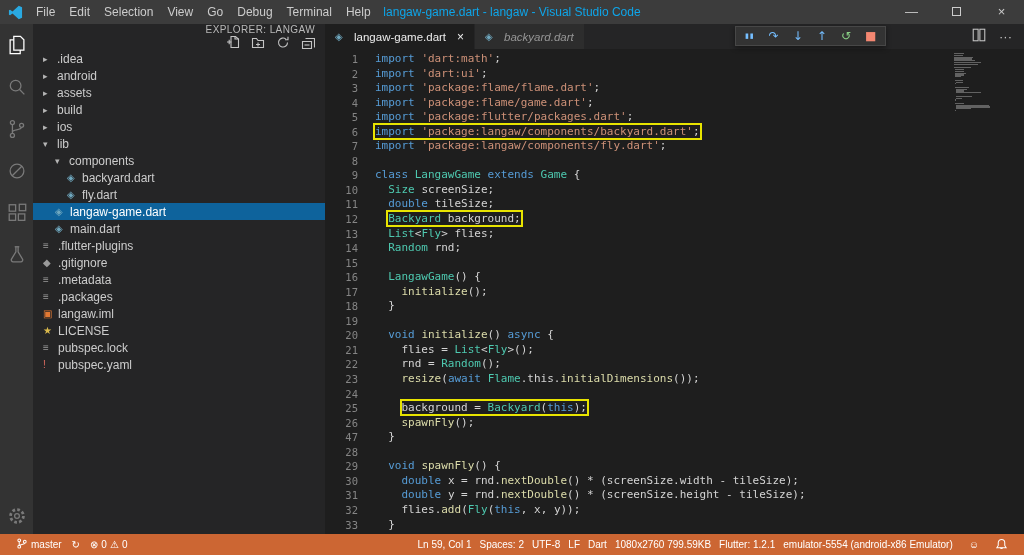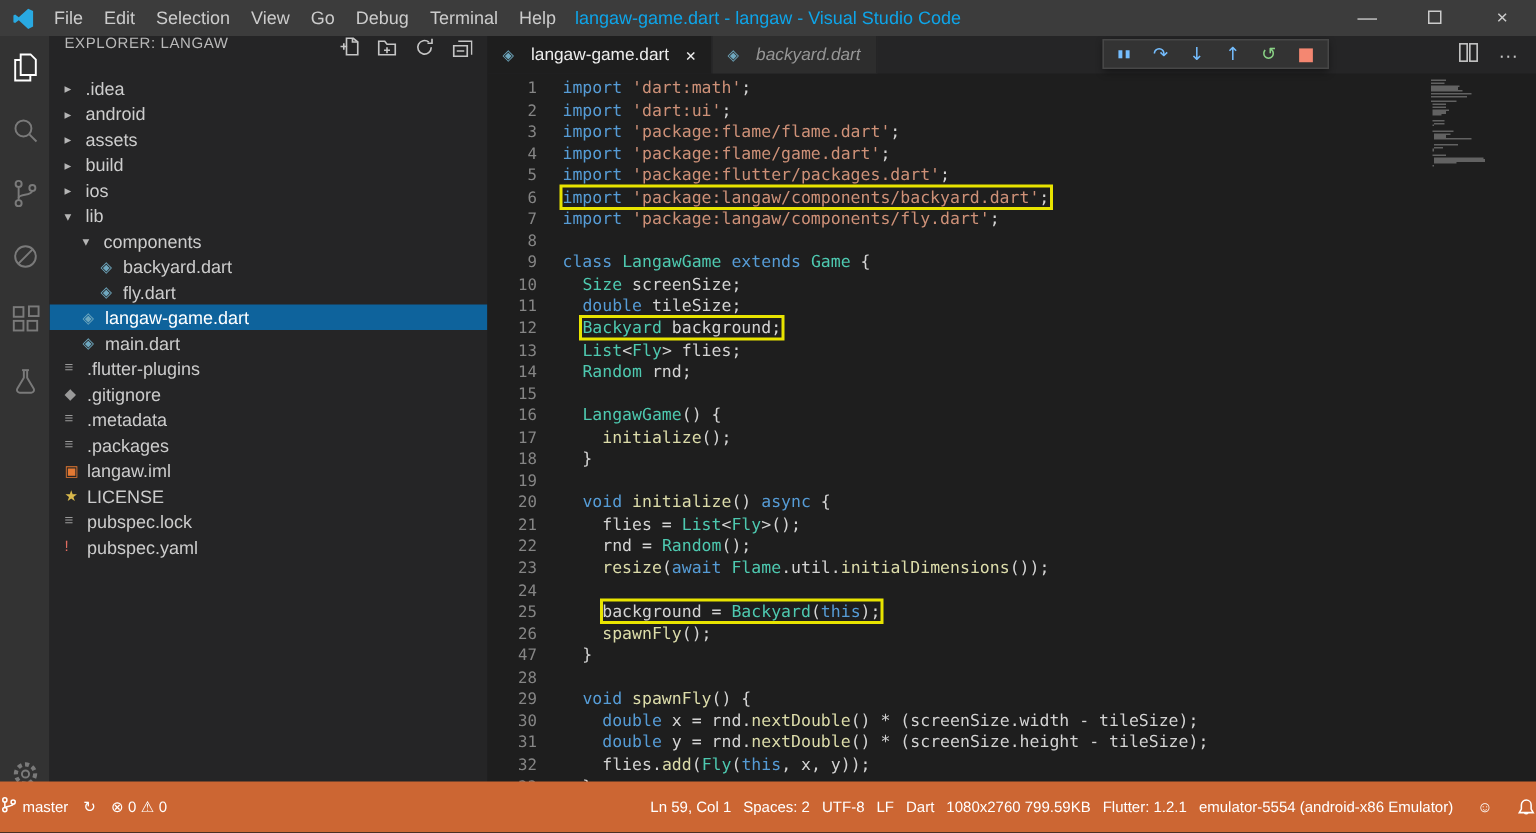--- a/index.html
+++ b/index.html
@@ -27,22 +27,22 @@
 
   .activity-bar { width:33px; background:#333333; display:flex; flex-direction:column;
                   align-items:center; padding-top:8px; gap:16px; flex:none; }
   .activity-icon { width:26px; height:26px; color:#7A7A7A; display:flex;
                    align-items:center; justify-content:center; }
   .activity-icon.active { color:#FFFFFF; }
   .activity-bottom { margin-top:auto; margin-bottom:8px; }
 
   .sidebar { width:292px; background:#252526; color:#CCCCCC; font-size:12px;
              flex:none; overflow:hidden; }
-  .sidebar-header { height:26px; display:flex; align-items:flex-start; padding:0 10px;
-                    font-size:10px; color:#B9B9B9; letter-spacing:.4px; }
+  .sidebar-header { height:26px; display:flex; align-items:flex-end; padding:0 10px;
+                    font-size:10px; color:#B9B9B9; letter-spacing:.4px;flex-direction:column; }
   .sidebar-actions { margin-left:auto; display:flex; gap:11px; align-items:center; color:#C5C5C5; }
   .tree-row { height:17px; display:flex; align-items:center; white-space:nowrap; }
   .tree-row.selected { background:#0E639C; color:#FFFFFF; }
   .chev { width:12px; font-size:9px; color:#B5B5B5; flex:none; }
   .ficon { width:13px; font-size:10px; flex:none; }
   .ficon-readme { width:9px; height:9px; border:1px solid #519ABA; border-radius:50%;
                   line-height:8px; font-size:7px; text-align:center; font-style:italic;
                   margin:0 4px 0 0; }
   .tree-label { margin-left:2px; }
 
@@ -72,23 +72,23 @@
   .tok-func{ color:#DCDCAA; }
   .tok-str { color:#CE9178; }
   .tok-pl  { color:#D4D4D4; }
   .tok-var { color:#D4D4D4; }
   .hlbox { outline:2px solid #E8E400; }
 
   .minimap { position:absolute; top:4px; right:12px; width:58px; z-index:5; }
   .mm-line { height:1.2px; margin-bottom:0.6px; background:#9A9A9A; opacity:.55; }
 
   
-  .statusbar { position:absolute; bottom:0; left:0; right:0; height:34px; background:#CC6633;
+  .statusbar { position:absolute; bottom:0; left:0; right:0; height:21px; background:#CC6633;
                color:#FFFFFF; display:flex; align-items:center; font-size:10px;
-               padding:0 0; z-index:20; }
+               padding:0 16px; z-index:20; }
   .sb-left { display:flex; gap:10px; align-items:center; }
   .sb-right { margin-left:auto; display:flex; gap:16px; align-items:center; }
   .sb-item { white-space:nowrap; display:flex; align-items:center; gap:3px; }
   .sb-glyph { font-size:10px; }
 </style>
 </head>
 <body>
 
 <div class="titlebar" style="background: rgb(60, 60, 60);">
   <span class="logo">
@@ -318,21 +318,21 @@
           <div class="code-line"><span class="ln">13</span><span class="lc"><span class="tok-pl">  </span><span class="tok-type">List</span><span class="tok-pl">&lt;</span><span class="tok-type">Fly</span><span class="tok-pl">&gt; </span><span class="tok-var">flies</span><span class="tok-pl">;</span></span></div>
           <div class="code-line"><span class="ln">14</span><span class="lc"><span class="tok-pl">  </span><span class="tok-type">Random</span><span class="tok-pl"> </span><span class="tok-var">rnd</span><span class="tok-pl">;</span></span></div>
           <div class="code-line"><span class="ln">15</span><span class="lc"></span></div>
           <div class="code-line"><span class="ln">16</span><span class="lc"><span class="tok-pl">  </span><span class="tok-type">LangawGame</span><span class="tok-pl">() {</span></span></div>
           <div class="code-line"><span class="ln">17</span><span class="lc"><span class="tok-pl">    </span><span class="tok-func">initialize</span><span class="tok-pl">();</span></span></div>
           <div class="code-line"><span class="ln">18</span><span class="lc"><span class="tok-pl">  }</span></span></div>
           <div class="code-line"><span class="ln">19</span><span class="lc"></span></div>
           <div class="code-line"><span class="ln">20</span><span class="lc"><span class="tok-pl">  </span><span class="tok-kw">void</span><span class="tok-pl"> </span><span class="tok-func">initialize</span><span class="tok-pl">() </span><span class="tok-kw">async</span><span class="tok-pl"> {</span></span></div>
           <div class="code-line"><span class="ln">21</span><span class="lc"><span class="tok-pl">    </span><span class="tok-var">flies</span><span class="tok-pl"> = </span><span class="tok-type">List</span><span class="tok-pl">&lt;</span><span class="tok-type">Fly</span><span class="tok-pl">&gt;();</span></span></div>
           <div class="code-line"><span class="ln">22</span><span class="lc"><span class="tok-pl">    </span><span class="tok-var">rnd</span><span class="tok-pl"> = </span><span class="tok-type">Random</span><span class="tok-pl">();</span></span></div>
-          <div class="code-line"><span class="ln">23</span><span class="lc"><span class="tok-pl">    </span><span class="tok-func">resize</span><span class="tok-pl">(</span><span class="tok-kw">await</span><span class="tok-pl"> </span><span class="tok-type">Flame</span><span class="tok-pl">.util.</span><span class="tok-func">initialDimensions</span><span class="tok-pl">());</span></span></div>
+          <div class="code-line"><span class="ln">23</span><span class="lc"><span class="tok-pl">    </span><span class="tok-func">resize</span><span class="tok-pl">(</span><span class="tok-kw">await</span><span class="tok-pl"> </span><span class="tok-type">Flame</span><span class="tok-pl">.this.</span><span class="tok-func">initialDimensions</span><span class="tok-pl">());</span></span></div>
           <div class="code-line"><span class="ln">24</span><span class="lc"></span></div>
           <div class="code-line"><span class="ln">25</span><span class="lc"><span class="tok-pl">    </span><span class="hlbox"><span class="tok-var">background</span><span class="tok-pl"> = </span><span class="tok-type">Backyard</span><span class="tok-pl">(</span><span class="tok-kw">this</span><span class="tok-pl">);</span></span></span></div>
           <div class="code-line"><span class="ln">26</span><span class="lc"><span class="tok-pl">    </span><span class="tok-func">spawnFly</span><span class="tok-pl">();</span></span></div>
           <div class="code-line"><span class="ln">47</span><span class="lc"><span class="tok-pl">  }</span></span></div>
           <div class="code-line"><span class="ln">28</span><span class="lc"></span></div>
           <div class="code-line"><span class="ln">29</span><span class="lc"><span class="tok-pl">  </span><span class="tok-kw">void</span><span class="tok-pl"> </span><span class="tok-func">spawnFly</span><span class="tok-pl">() {</span></span></div>
           <div class="code-line"><span class="ln">30</span><span class="lc"><span class="tok-pl">    </span><span class="tok-kw">double</span><span class="tok-pl"> </span><span class="tok-var">x</span><span class="tok-pl"> = </span><span class="tok-var">rnd</span><span class="tok-pl">.</span><span class="tok-func">nextDouble</span><span class="tok-pl">() * (</span><span class="tok-var">screenSize</span><span class="tok-pl">.</span><span class="tok-var">width</span><span class="tok-pl"> - </span><span class="tok-var">tileSize</span><span class="tok-pl">);</span></span></div>
           <div class="code-line"><span class="ln">31</span><span class="lc"><span class="tok-pl">    </span><span class="tok-kw">double</span><span class="tok-pl"> </span><span class="tok-var">y</span><span class="tok-pl"> = </span><span class="tok-var">rnd</span><span class="tok-pl">.</span><span class="tok-func">nextDouble</span><span class="tok-pl">() * (</span><span class="tok-var">screenSize</span><span class="tok-pl">.</span><span class="tok-var">height</span><span class="tok-pl"> - </span><span class="tok-var">tileSize</span><span class="tok-pl">);</span></span></div>
           <div class="code-line"><span class="ln">32</span><span class="lc"><span class="tok-pl">    </span><span class="tok-var">flies</span><span class="tok-pl">.</span><span class="tok-func">add</span><span class="tok-pl">(</span><span class="tok-type">Fly</span><span class="tok-pl">(</span><span class="tok-kw">this</span><span class="tok-pl">, </span><span class="tok-var">x</span><span class="tok-pl">, </span><span class="tok-var">y</span><span class="tok-pl">));</span></span></div>
           <div class="code-line"><span class="ln">33</span><span class="lc"><span class="tok-pl">  }</span></span></div>

